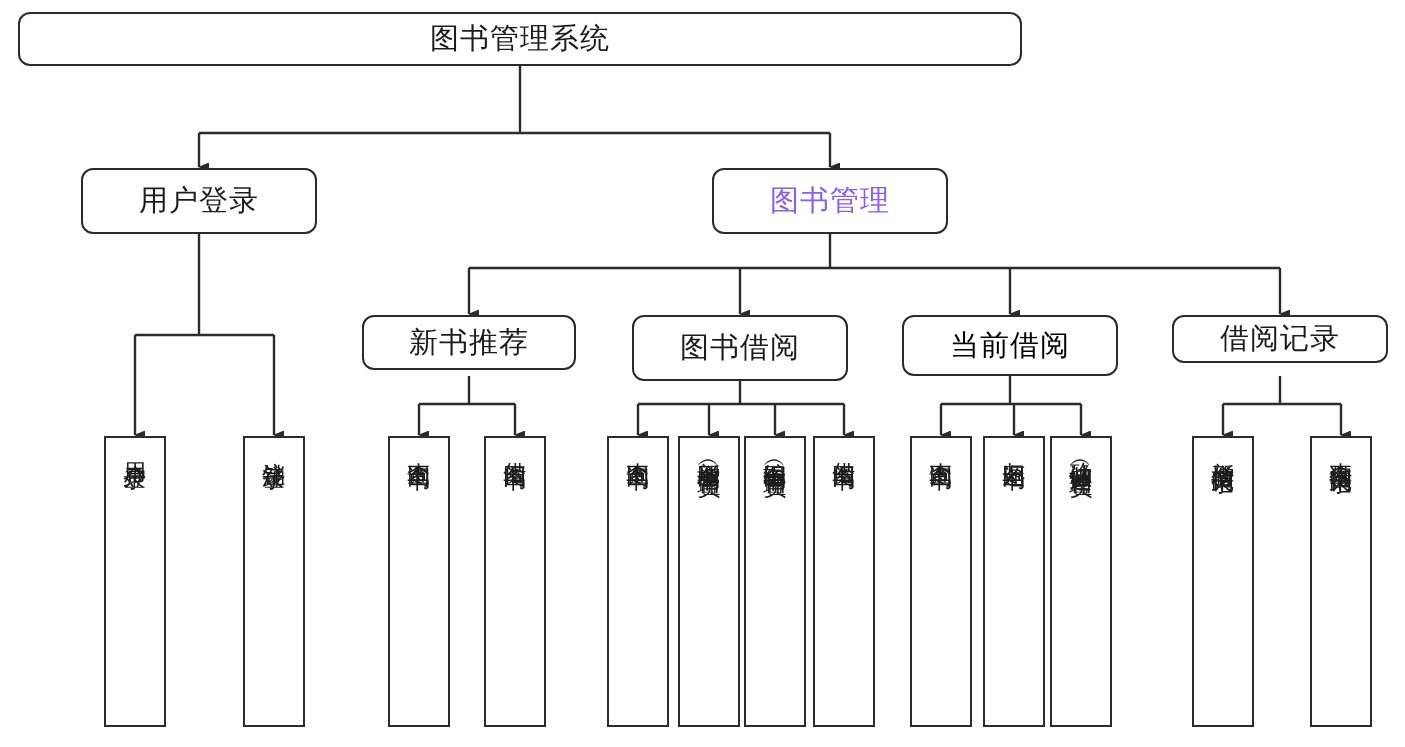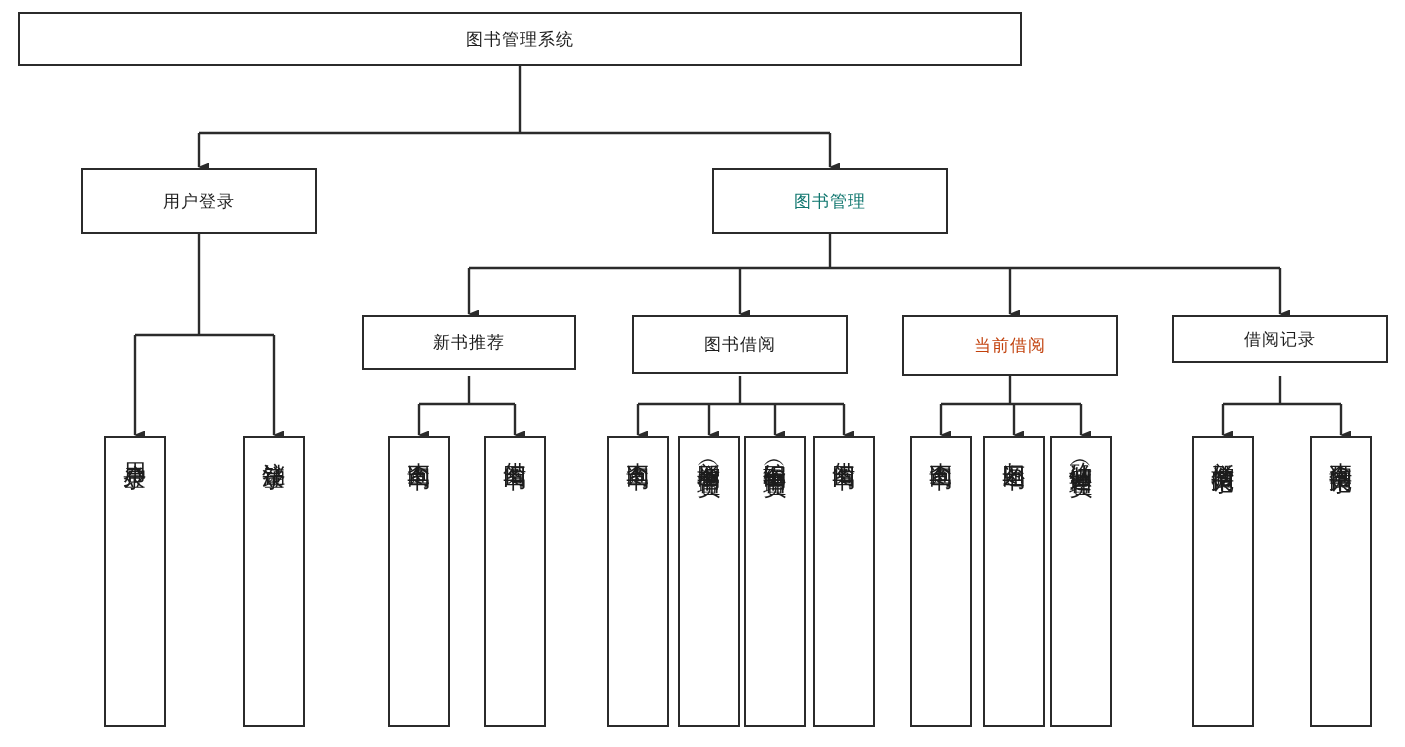--- a/index.html
+++ b/index.html
@@ -1,21 +1,21 @@
 <!DOCTYPE html>
 <html><head>
 <meta charset="utf-8">
 <style>
   html,body{margin:0;padding:0;background:#ffffff;}
   body{font-family:"Liberation Sans","DejaVu Sans",sans-serif;}
   #stage{position:relative;width:1405px;height:747px;background:#ffffff;overflow:hidden;}
   svg#wires{position:absolute;left:0;top:0;width:1405px;height:747px;}
   .node{position:absolute;box-sizing:border-box;background:#ffffff;
         border:2.4px solid #2b2b2b;display:flex;align-items:center;justify-content:center;}
-  .node.h{font-size:17px;color:#1c1c1c;letter-spacing:1px;}
+  .node.h{font-size:29px;color:#1c1c1c;letter-spacing:1px;border-radius:12px;}
   .node.v{align-items:flex-start;justify-content:center;padding-top:6px;}
   .vtext{writing-mode:vertical-rl;text-orientation:upright;font-size:23px;color:#1c1c1c;
          line-height:1.16;letter-spacing:2px;white-space:nowrap;}
   #watermark{position:absolute;right:8px;bottom:5px;font-size:17px;color:#b9b9b9;
              letter-spacing:.5px;pointer-events:none;}
 </style>
 </head>
 <body>
 
 <div id="stage">
@@ -63,30 +63,30 @@
   </svg>
 
   <div id="nodes-layer">
       <div class="node h" style="left: 18px; top: 12px; width: 1004px; height: 54px; border-color: rgb(43, 43, 43); background: rgb(255, 255, 255);">
         <span style="color: rgb(28, 28, 28);">图书管理系统</span>
       </div>
       <div class="node h" style="left: 81px; top: 168px; width: 236px; height: 66px; border-color: rgb(43, 43, 43); background: rgb(255, 255, 255);">
         <span style="color: rgb(28, 28, 28);">用户登录</span>
       </div>
       <div class="node h" style="left: 712px; top: 168px; width: 236px; height: 66px; border-color: rgb(43, 43, 43); background: rgb(255, 255, 255);">
-        <span style="color: #0f766e;">图书管理</span>
+        <span style="color: #8b5cf6;">图书管理</span>
       </div>
       <div class="node h" style="left: 362px; top: 315px; width: 214px; height: 55px; border-color: rgb(43, 43, 43); background: rgb(255, 255, 255);">
         <span style="color: rgb(28, 28, 28);">新书推荐</span>
       </div>
-      <div class="node h" style="left: 632px; top: 315px; width: 216px; height: 59px; border-color: rgb(43, 43, 43); background: rgb(255, 255, 255);">
+      <div class="node h" style="left: 632px; top: 315px; width: 216px; height: 66px; border-color: rgb(43, 43, 43); background: rgb(255, 255, 255);">
         <span style="color: rgb(28, 28, 28);">图书借阅</span>
       </div>
       <div class="node h" style="left: 902px; top: 315px; width: 216px; height: 61px; border-color: rgb(43, 43, 43); background: rgb(255, 255, 255);">
-        <span style="color: #c2410c;">当前借阅</span>
+        <span style="color: #000000;">当前借阅</span>
       </div>
       <div class="node h" style="left: 1172px; top: 315px; width: 216px; height: 48px; border-color: rgb(43, 43, 43); background: rgb(255, 255, 255);">
         <span style="color: rgb(28, 28, 28);">借阅记录</span>
       </div>
       <div class="node v" style="left: 104px; top: 436px; width: 62px; height: 291px; border-color: rgb(43, 43, 43); background: rgb(255, 255, 255);">
         <span class="vtext" style="color: rgb(28, 28, 28);">用户登录</span>
       </div>
       <div class="node v" style="left: 243px; top: 436px; width: 62px; height: 291px; border-color: rgb(43, 43, 43); background: rgb(255, 255, 255);">
         <span class="vtext" style="color: rgb(28, 28, 28);">注销登录</span>
       </div>

